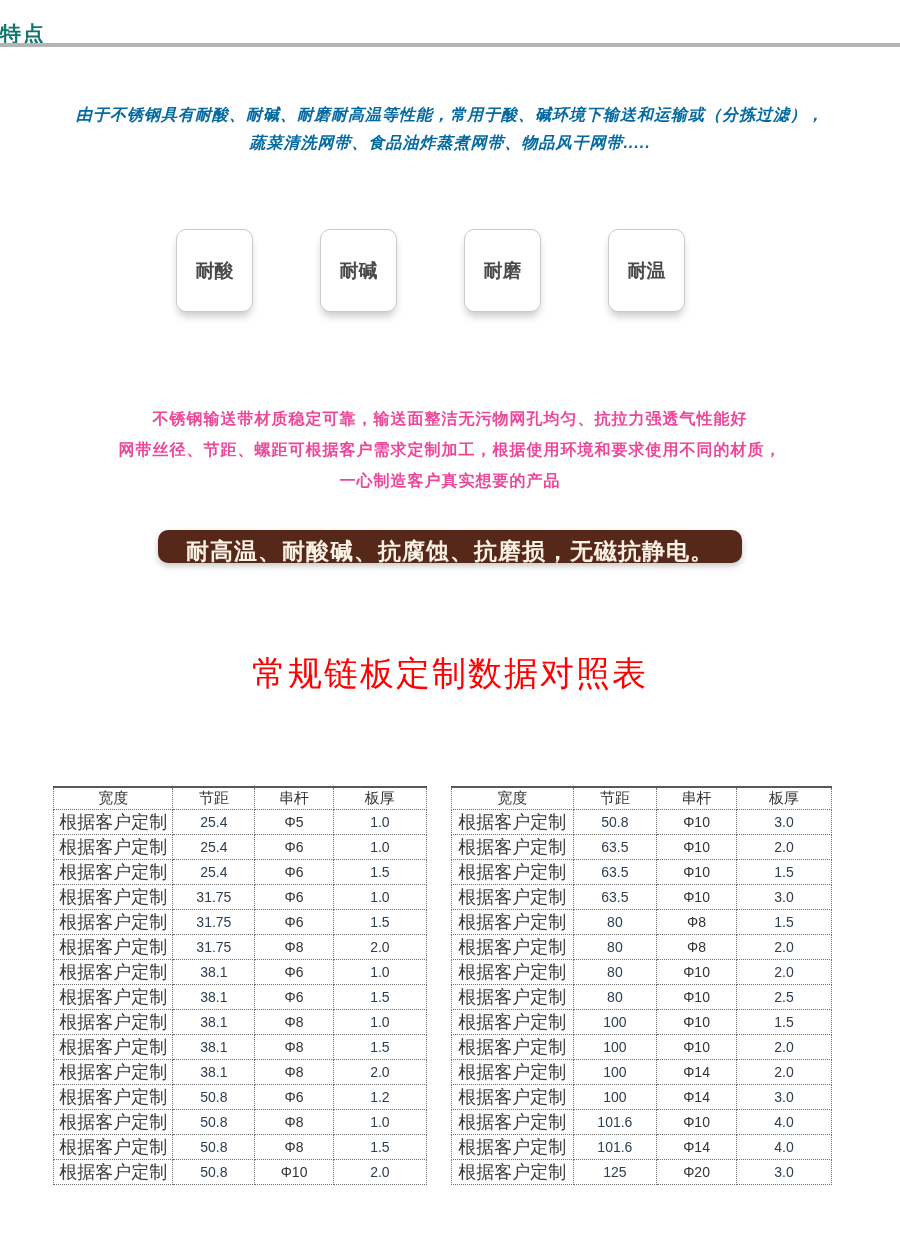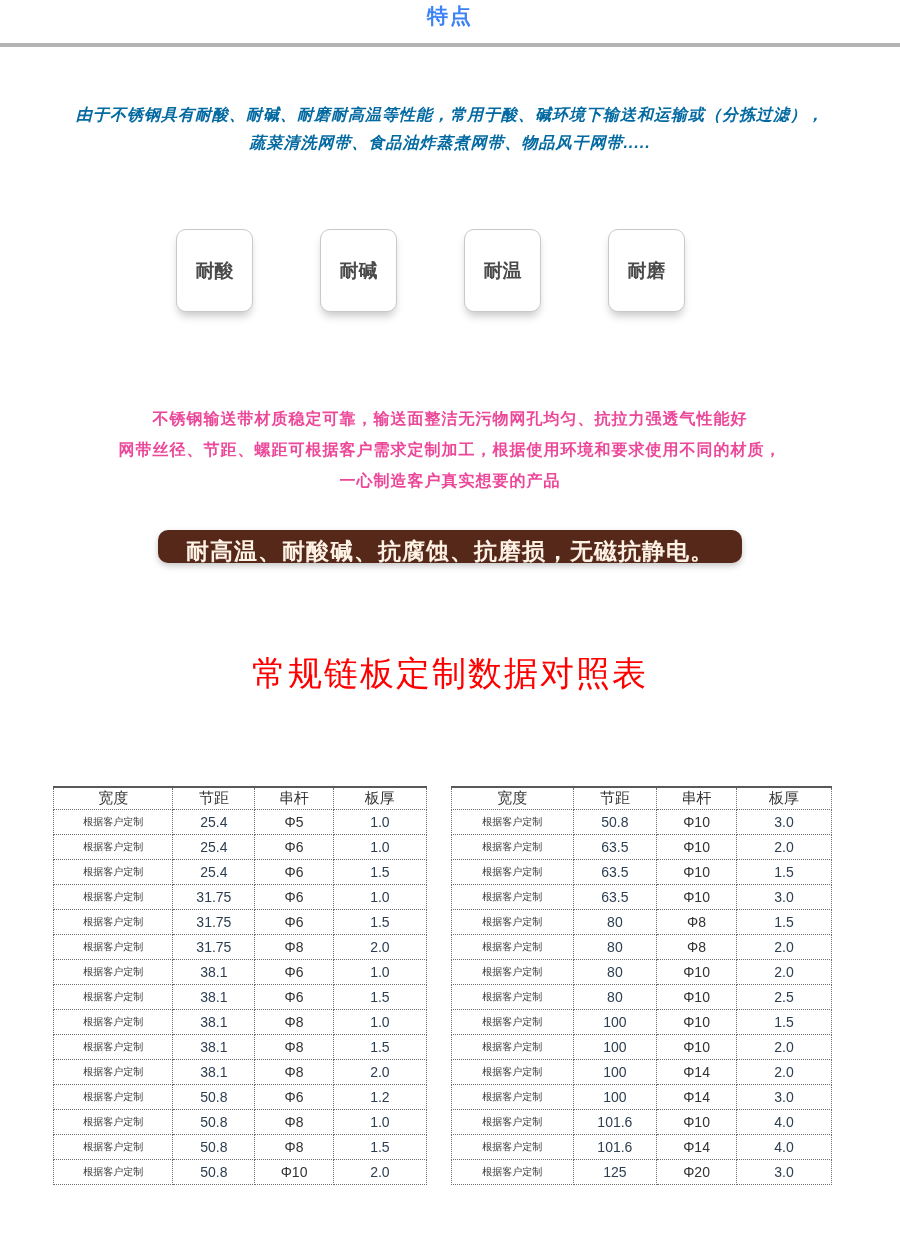--- a/index.html
+++ b/index.html
@@ -11,26 +11,25 @@
   }
   .page {
     position: relative;
     width: 900px;
     height: 1255px;
     background: #ffffff;
     overflow: hidden;
   }
   .header-title {
     position: absolute;
-    top: 2px; left: 0;
-    width: 100%;
-    text-align: center;
+    top: 20px; left: 0;
+    width: 100%;
     font-size: 21px;
     font-weight: bold;
-    color: #3b82f6;
+    color: #0f766e;
     letter-spacing: 2px;
   }
   .divider {
     position: absolute;
     top: 43px; left: 0;
     width: 100%;
     height: 4px;
     background: #b4b4b4;
   }
   .intro {
@@ -125,21 +124,21 @@
     overflow: hidden;
     white-space: nowrap;
   }
   table.spec th {
     height: 22px;
     font-size: 15px;
     font-weight: normal;
     color: #333333;
   }
   table.spec td { height: 25px; }
-  table.spec td.c-width { font-size: 10px; color: #3a3a3a; }
+  table.spec td.c-width { font-size: 18px; color: #3a3a3a; }
   table.spec td.c-phi   { font-size: 14px; color: #333333; }
   table.spec td.c-num   { font-size: 14px; color: #2c3e50; font-weight: 500; }
   table.spec th:nth-child(1), table.spec td:nth-child(1) { width: 32%; }
   table.spec th:nth-child(2), table.spec td:nth-child(2) { width: 22%; }
   table.spec th:nth-child(3), table.spec td:nth-child(3) { width: 21%; }
   table.spec th:nth-child(4), table.spec td:nth-child(4) { width: 25%; }
 </style>
 </head>
 <body>
 
@@ -154,24 +153,24 @@
   </div>
 
   <div class="badges">
     <div class="badge">
       <span>耐酸</span>
     </div>
     <div class="badge">
       <span>耐碱</span>
     </div>
     <div class="badge">
-      <span>耐温</span>
+      <span>耐磨</span>
     </div>
     <div class="badge">
-      <span>耐磨</span>
+      <span>耐温</span>
     </div>
   </div>
 
   <div class="description">
     <div>不锈钢输送带材质稳定可靠，输送面整洁无污物网孔均匀、抗拉力强透气性能好</div>
     <div>网带丝径、节距、螺距可根据客户需求定制加工，根据使用环境和要求使用不同的材质，</div>
     <div>一心制造客户真实想要的产品</div>
   </div>
 
   <div class="banner" id="feature-banner" style="background: rgb(86, 40, 26); color: rgb(253, 242, 228);">

